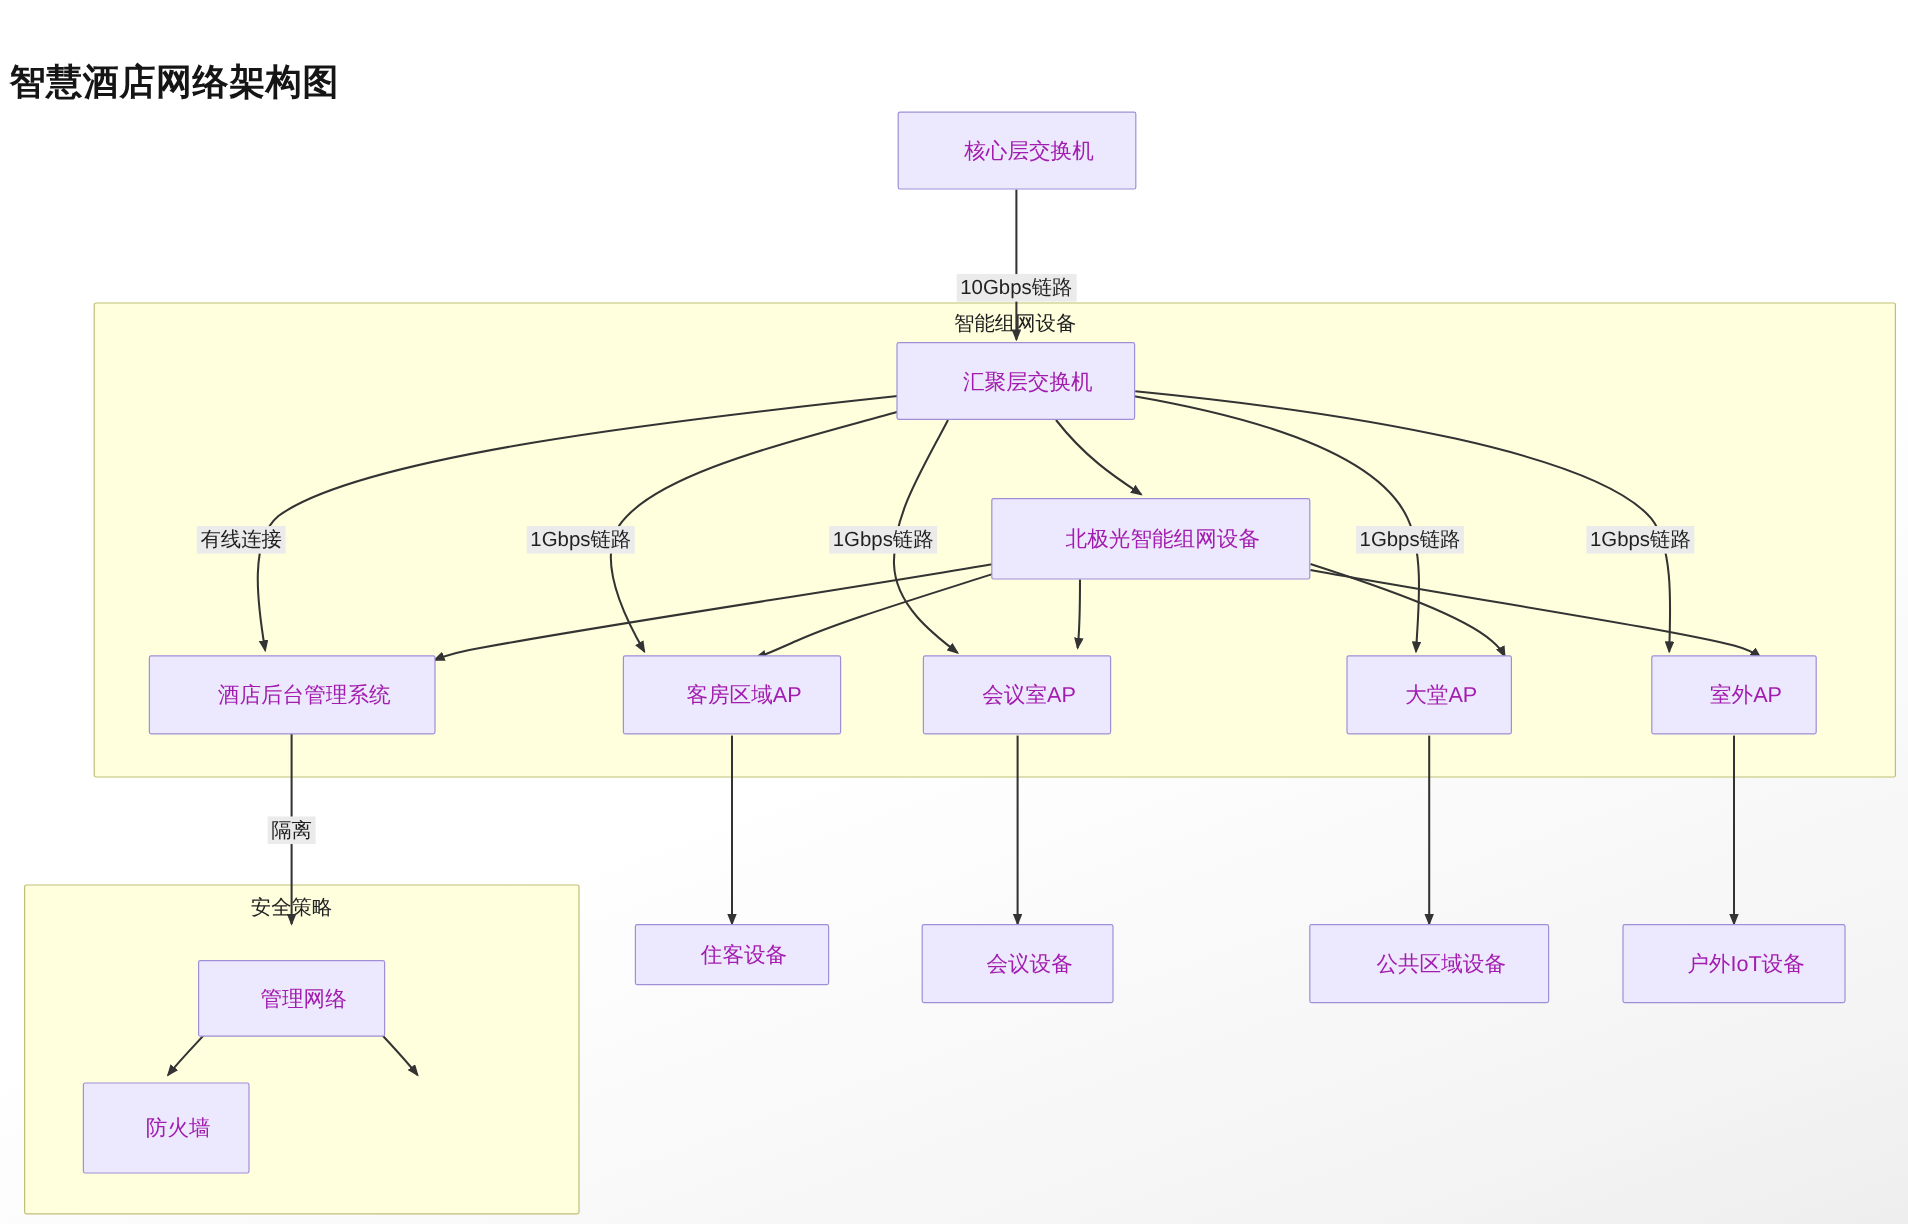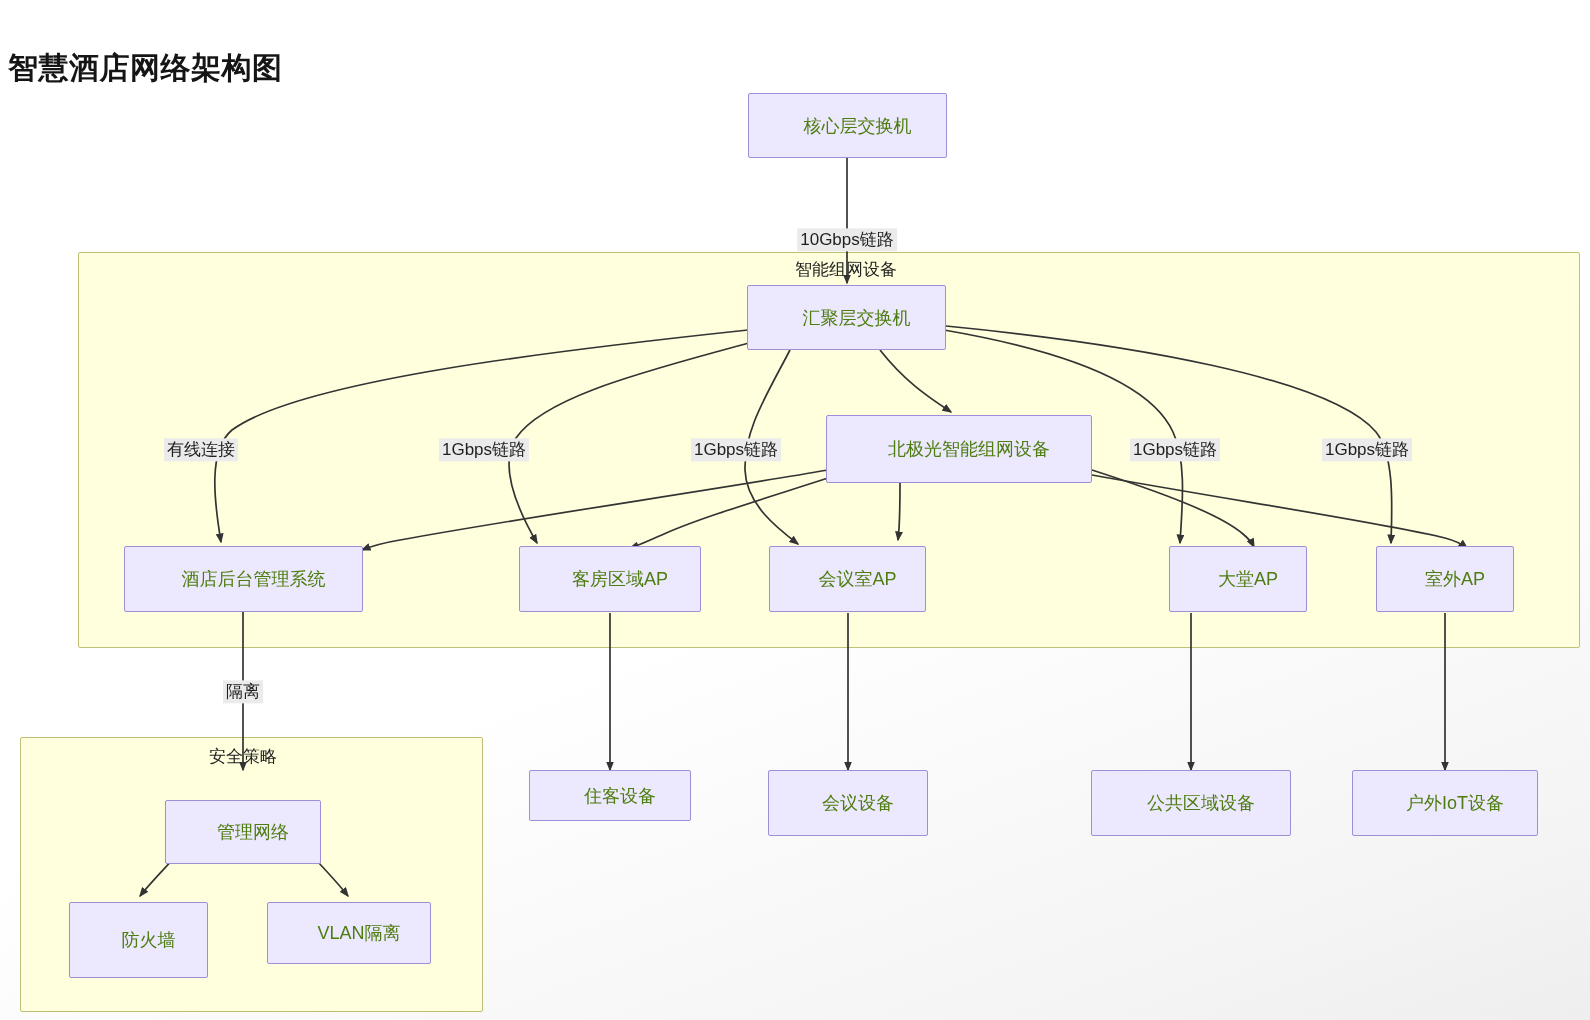--- a/index.html
+++ b/index.html
@@ -55,21 +55,21 @@
   .node {
     position: absolute;
     background: #ece8fd;
     border: 1.4px solid #9f8fd8;
     box-sizing: border-box;
     display: flex;
     align-items: center;
     justify-content: center;
     border-radius: 2px;
     font-size: 18px;
-    color: #4d7c0f;
+    color: #a21caf;
     white-space: nowrap;
     padding-left: 20px;
   }
   .edge-label {
     position: absolute;
     font-size: 17px;
     color: #1f1f1f;
     background: #ebebeb;
     padding: 1px 3px;
     white-space: nowrap;
@@ -140,37 +140,36 @@
   <div class="node" style="left:747px; top:285px; width:199px; height:65px;">汇聚层交换机</div>
 
   <div class="node" style="left:826px; top:415px; width:266px; height:68px;">北极光智能组网设备</div>
 
   <div class="node" style="left:124px; top:546px; width:239px; height:66px;">酒店后台管理系统</div>
 
   <div class="node" style="left:519px; top:546px; width:182px; height:66px;">客房区域AP</div>
 
   <div class="node" style="left:769px; top:546px; width:157px; height:66px;">会议室AP</div>
 
-  <div class="node" style="left:1122px; top:546px; width:138px; height:66px;margin-left:47px;">大堂AP</div>
+  <div class="node" style="left:1122px; top:546px; width:138px; height:66px;">大堂AP</div>
 
   <div class="node" style="left:1376px; top:546px; width:138px; height:66px;">室外AP</div>
 
   <div class="node" style="left:529px; top:770px; width:162px; height:51px;">住客设备</div>
 
   <div class="node" style="left:768px; top:770px; width:160px; height:66px;">会议设备</div>
 
   <div class="node" style="left:1091px; top:770px; width:200px; height:66px;">公共区域设备</div>
 
   <div class="node" style="left:1352px; top:770px; width:186px; height:66px;">户外IoT设备</div>
 
   <div class="node" style="left:165px; top:800px; width:156px; height:64px;">管理网络</div>
 
   <div class="node" style="left:69px; top:902px; width:139px; height:76px;">防火墙</div>
 
-  <div class="node" style="left:267px; top:902px; width:164px; height:62px;">VLAN隔离</div>
 
   <div class="edge-label" style="left:847px; top:208px;margin-top:32px;">10Gbps链路</div>
 
   <div class="edge-label" style="left:201px; top:450px;">有线连接</div>
 
   <div class="edge-label" style="left:484px; top:450px;">1Gbps链路</div>
 
   <div class="edge-label" style="left:736px; top:450px;">1Gbps链路</div>
 
   <div class="edge-label" style="left:1175px; top:450px;">1Gbps链路</div>

